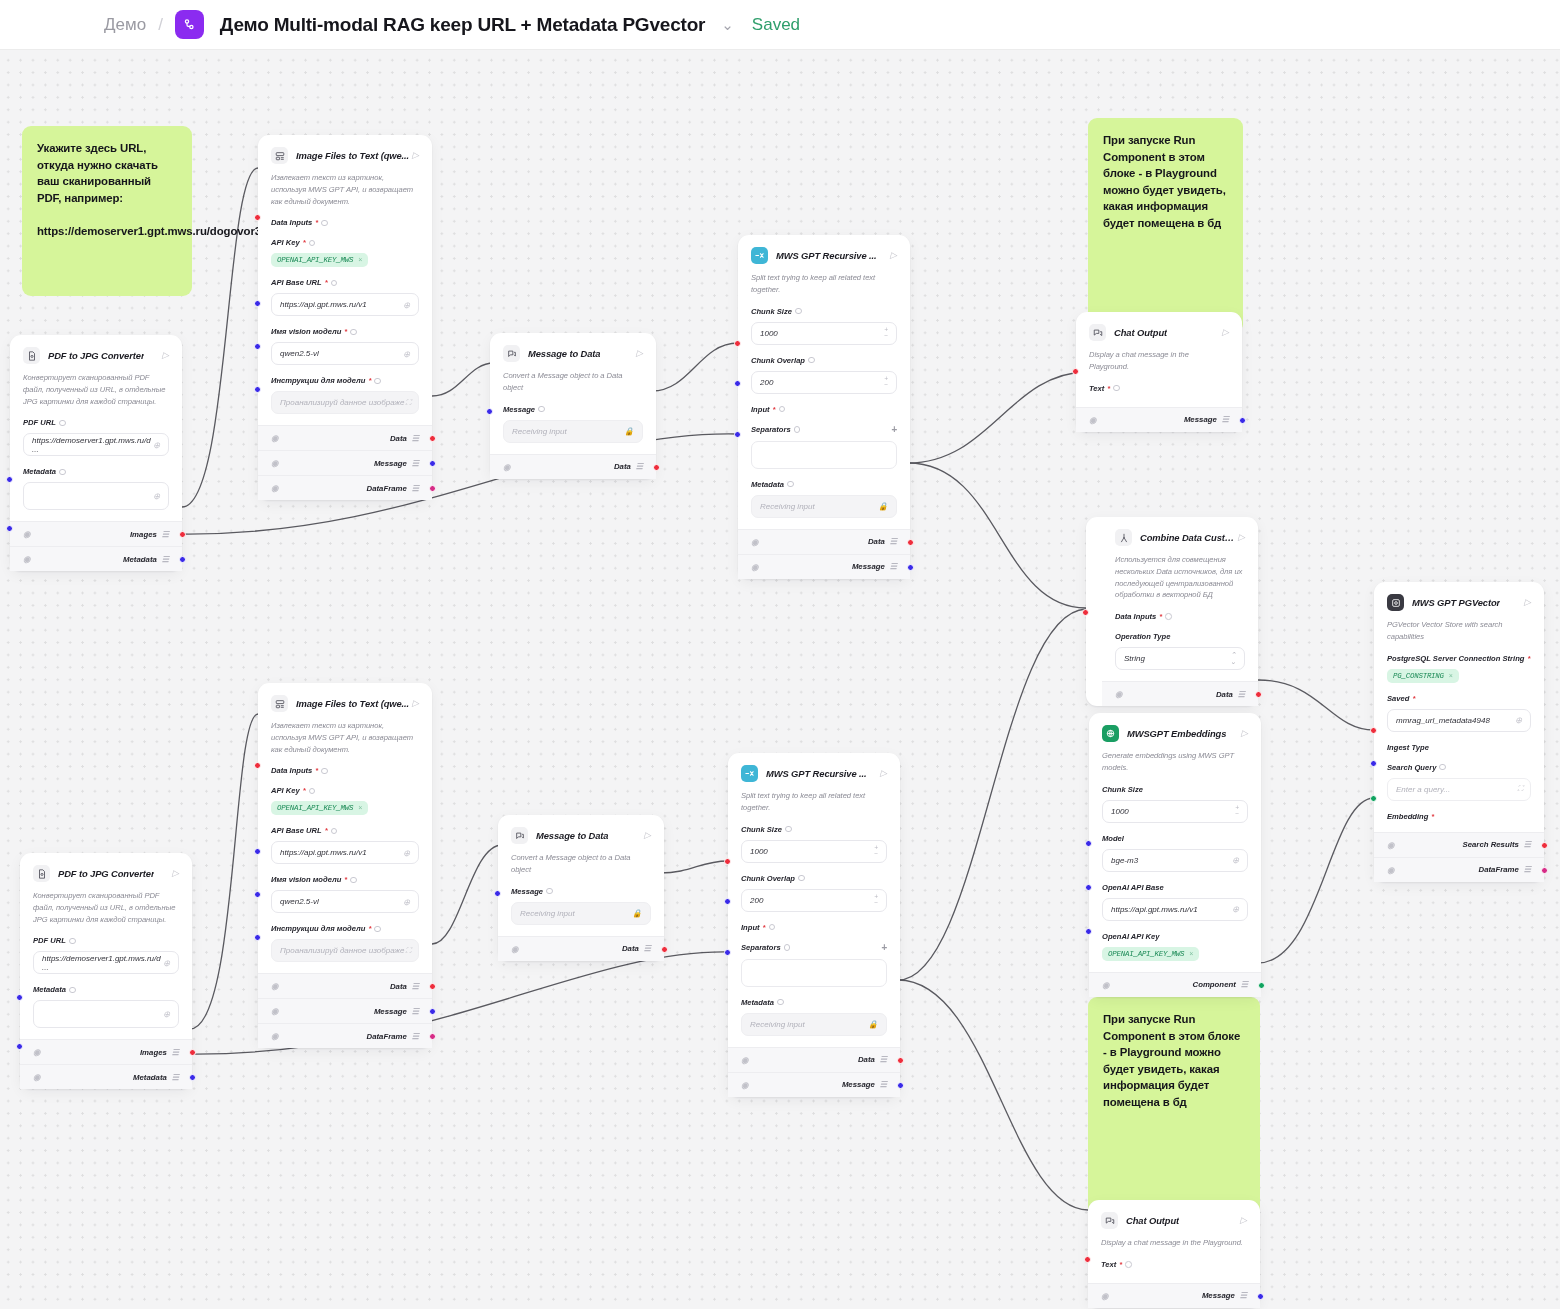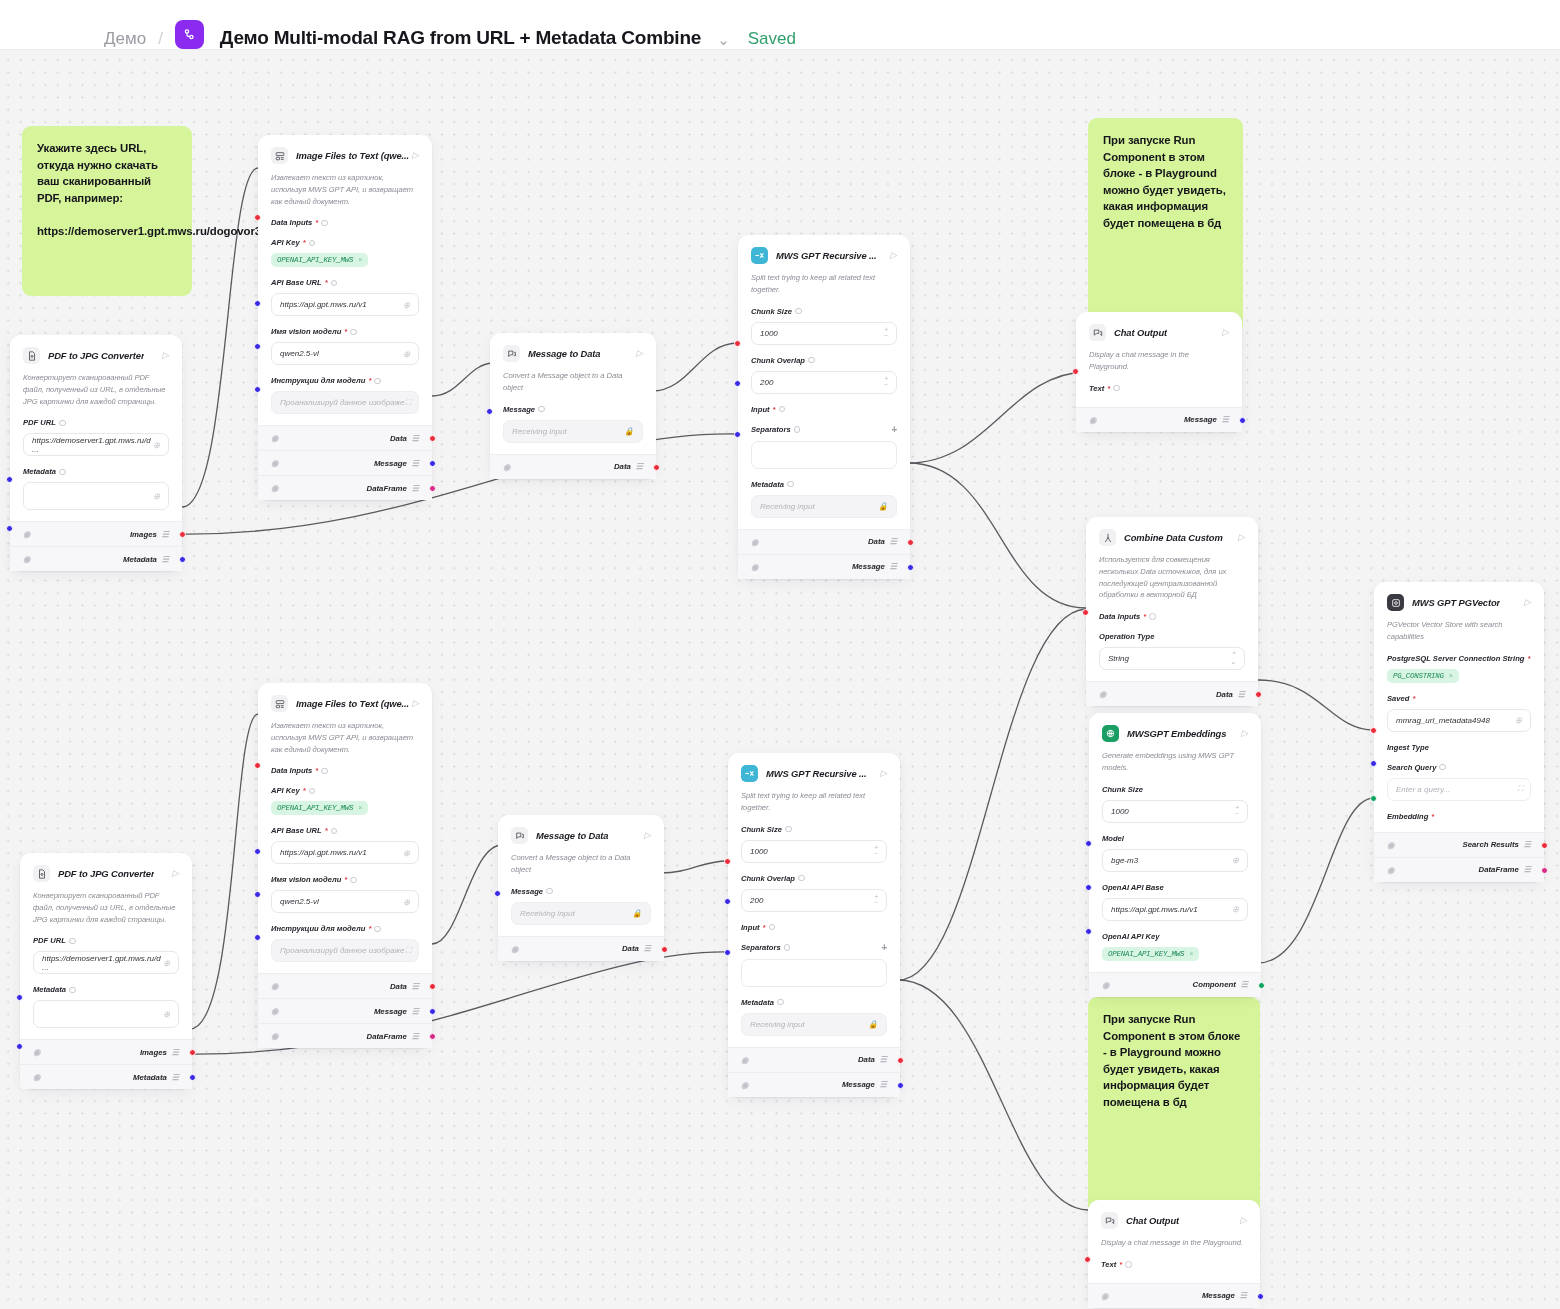--- a/index.html
+++ b/index.html
@@ -7,21 +7,21 @@
   body {
     font-family: "Liberation Sans", sans-serif;
     background:#ffffff;
     overflow:hidden;
     position:relative;
   }
   
   #topbar{
     position:absolute; left:0; top:0; width:1560px; height:50px;
     background:#ffffff; border-bottom:1px solid #ececec;
-    display:flex; align-items:flex-end; z-index:50;
+    display:flex; align-items:center; z-index:50;
   }
   #topbar .crumb-root{
     margin-left:104px; font-size:17px; color:#9a9aa2; font-weight:500;
   }
   #topbar .crumb-sep{ margin:0 12px; font-size:17px; color:#d0d0d6; }
   #topbar .flow-badge{
     width:29px;height:29px;border-radius:8px;background:#8b2bf0;
     display:flex;align-items:center;justify-content:center;
   }
   #topbar .flow-title{
@@ -131,21 +131,21 @@
 <div id="topbar">
   <span class="crumb-root">Демо</span>
   <span class="crumb-sep">/</span>
   <span class="flow-badge">
     <svg width="15" height="15" viewBox="0 0 24 24" fill="none" stroke="#fff" stroke-width="2" stroke-linecap="round">
       <circle cx="8" cy="7" r="2.6"></circle>
         <circle cx="15" cy="16" r="2.6"></circle>
       <path d="M8 9.6v3.2a2 2 0 0 0 2 2h2.5"></path>
     </svg>
   </span>
-  <span class="flow-title">Демо Multi-modal RAG from URL + Metadata Combine</span>
+  <span class="flow-title">Демо Multi-modal RAG keep URL + Metadata PGvector</span>
   <span class="chev">⌄</span>
   <span class="saved">Saved</span>
 </div>
 
 <div id="canvas">
 
   <svg id="edges">
     <g fill="none" stroke="#3f3f46" stroke-width="1.3" opacity=".85">
 
       <path d="M182,457 C230,457 225,118 258,118"></path>
@@ -455,21 +455,21 @@
     </div>
     <div class="out-row">
       <span class="eye">◉</span>
       <span class="oname">Message</span>
       <span class="olist">☰</span>
       <span class="port blue" style="right:-4px; top:9px;"></span>
     </div>
     <span class="port red" style="left:-4px; top:56px;"></span>
   </div>
 
-  <div class="node" style="left:1086px; top:467px; width:172px;">
+  <div class="node" style="left:1086px; top:467px; width:172px;padding-left:16px;">
     <div class="node-body">
       <div class="node-head">
         <span class="node-ico">
           <svg width="10" height="10" viewBox="0 0 24 24" fill="none" stroke="#4a4a55" stroke-width="2" stroke-linecap="round">
             <path d="M12 3v8M12 11L6 21M12 11l6 10"></path>
           </svg>
         </span>
         <span class="node-title">Combine Data Custom</span>
         <span class="node-run">▷</span>
       </div>

